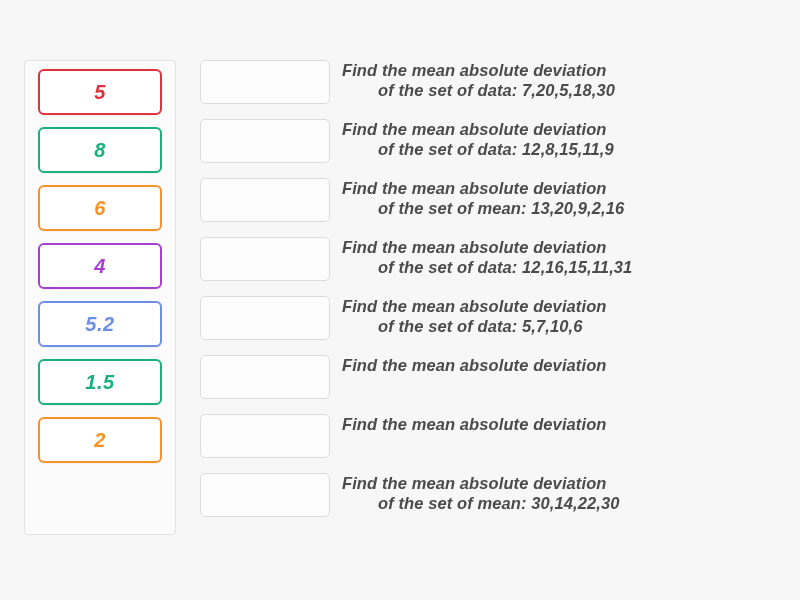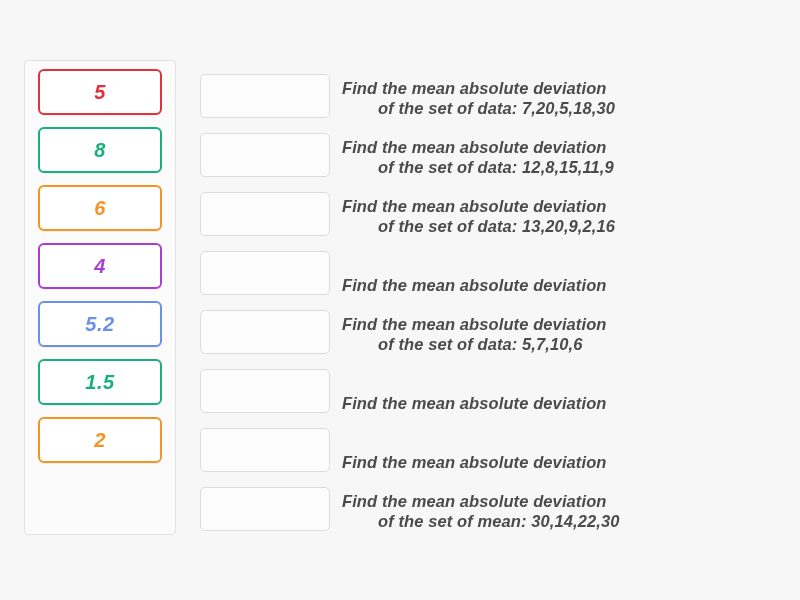--- a/index.html
+++ b/index.html
@@ -56,21 +56,21 @@
 
   
   #rows {
     position: absolute;
     left: 200px;
     top: 60px;
     width: 580px;
   }
   .row {
     display: flex;
-    align-items: flex-end;
+    align-items: flex-start;
     height: 58px;
     margin-bottom: 1px;
   }
   .dropzone {
     width: 130px;
     height: 44px;
     background: #fcfcfc;
     border: 1px solid #dcdcdc;
     border-radius: 5px;
     box-sizing: border-box;
@@ -121,28 +121,29 @@
       <div class="prompt">
         <span>Find the mean absolute deviation</span>
         <span class="l2">of the set of data: 12,8,15,11,9</span>
       </div>
     </div>
 
     <div class="row">
       <div class="dropzone"></div>
       <div class="prompt">
         <span>Find the mean absolute deviation</span>
-        <span class="l2">of the set of data: 13,20,9,2,16</span>
+        <span class="l2">of the set of mean: 13,20,9,2,16</span>
       </div>
     </div>
 
     <div class="row">
       <div class="dropzone"></div>
       <div class="prompt">
         <span>Find the mean absolute deviation</span>
+        <span class="l2">of the set of data: 12,16,15,11,31</span>
       </div>
     </div>
 
     <div class="row">
       <div class="dropzone"></div>
       <div class="prompt">
         <span>Find the mean absolute deviation</span>
         <span class="l2">of the set of data: 5,7,10,6</span>
       </div>
     </div>

